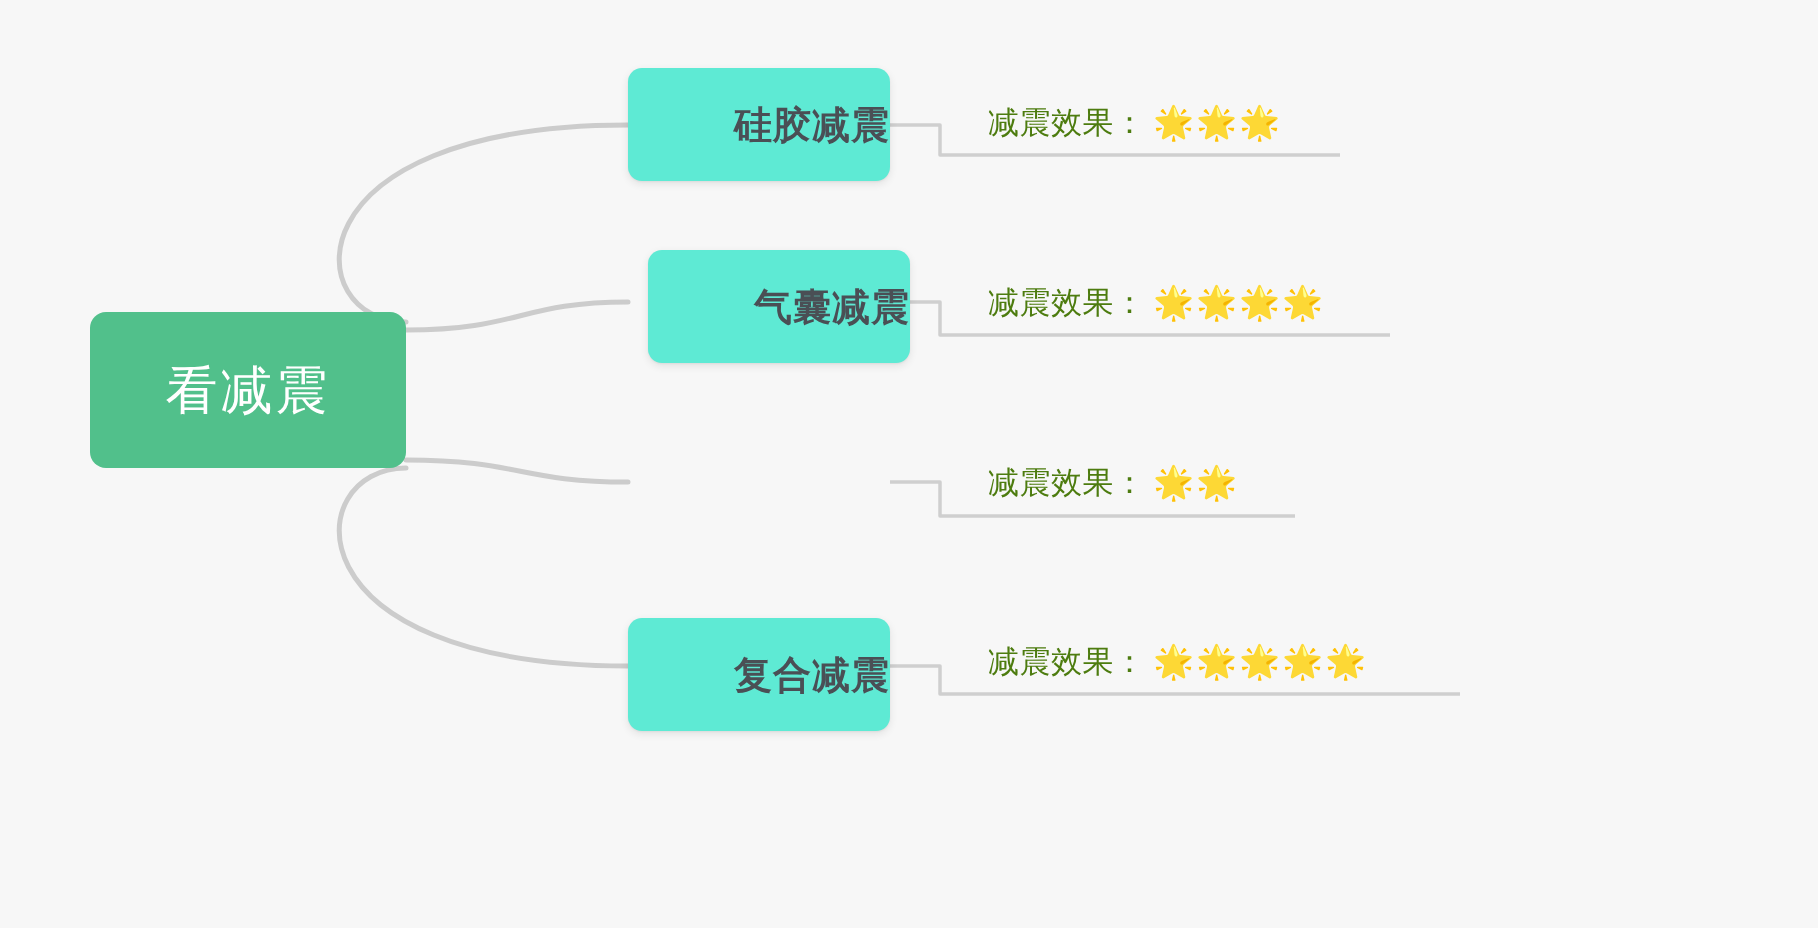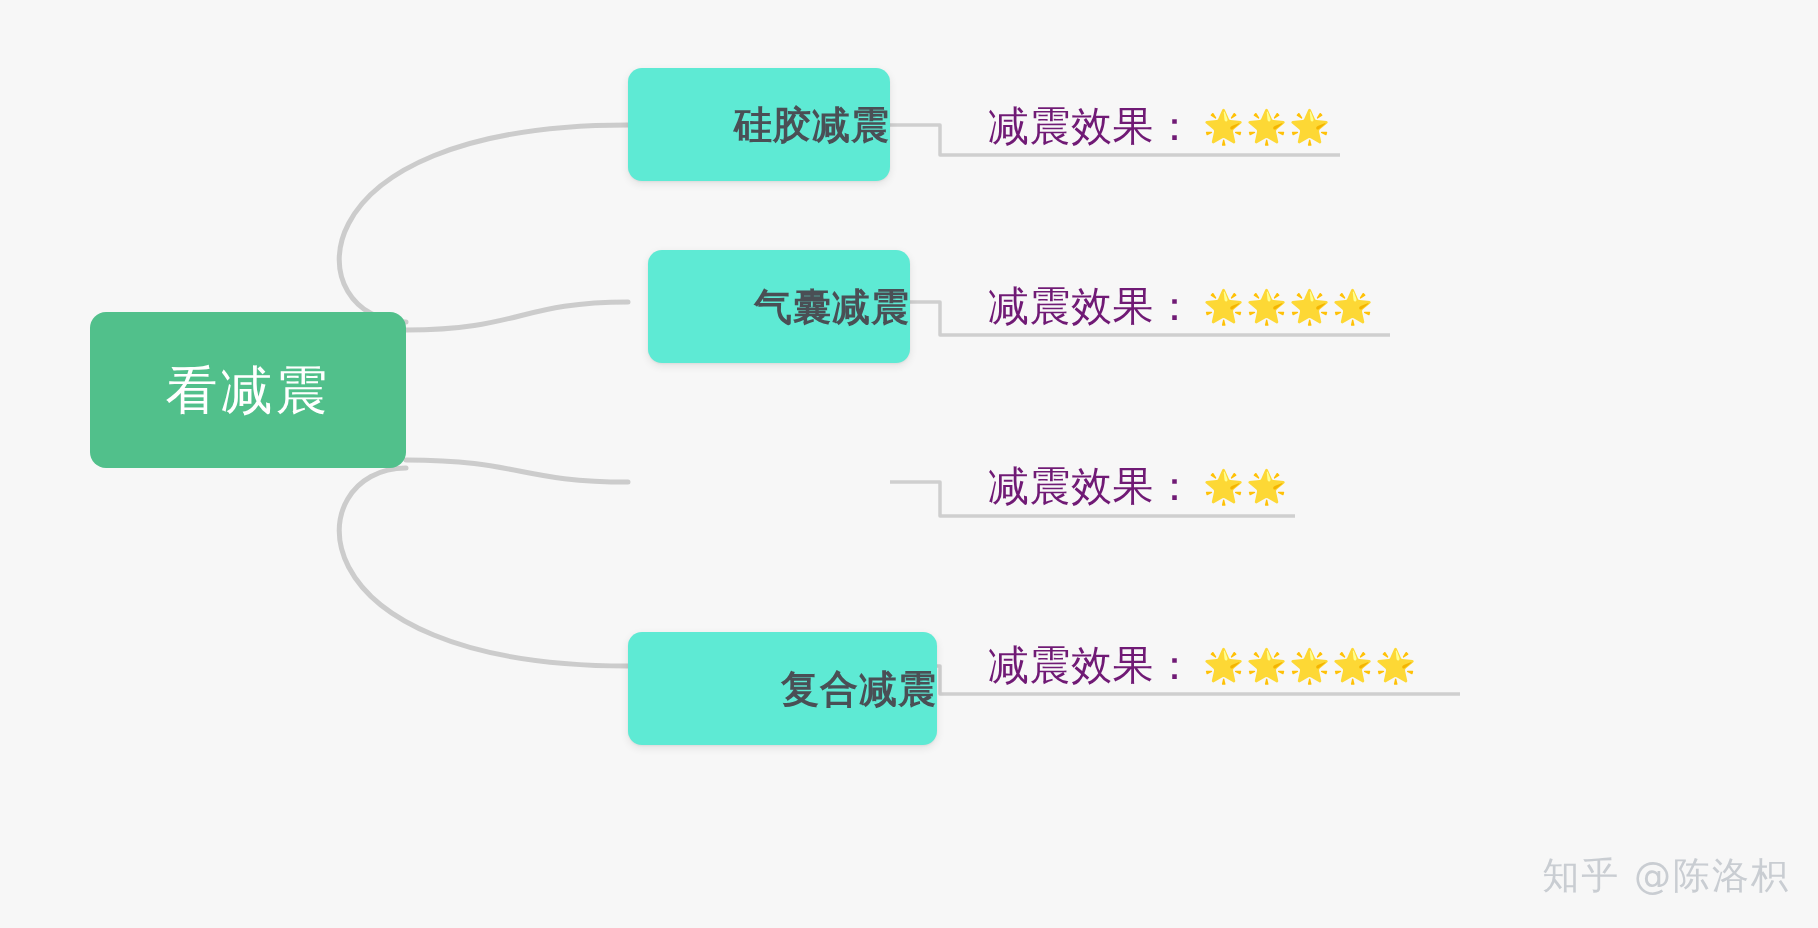--- a/index.html
+++ b/index.html
@@ -70,32 +70,32 @@
   .topic-label {
     color: #4a4f55;
     font-size: 38px;
     line-height: 1;
     letter-spacing: 1px;
     white-space: nowrap;
   }
   .card-1 { top: 68px; }
   .card-2 { top: 250px; margin-left: 20px; }
   .card-3 { top: 430px; }
-  .card-4 { top: 632px; padding-left: 47px; }
+  .card-4 { top: 618px; }
 
   
   .leaf {
     position: absolute;
     display: flex;
     align-items: center;
     white-space: nowrap;
   }
   .leaf-text {
-    color: #701a75;
-    font-size: 41px;
+    color: #4d7c0f;
+    font-size: 31px;
     line-height: 1;
     letter-spacing: 0.5px;
   }
   .stars {
     margin-left: 8px;
     font-size: 33px;
     line-height: 1;
     letter-spacing: 2px;
   }
   .leaf-1 { left: 988px; top: 106px; }
@@ -161,15 +161,14 @@
   </div>
   <div class="leaf leaf-3">
     <span class="leaf-text">减震效果：</span>
     <span class="stars">🌟🌟</span>
   </div>
   <div class="leaf leaf-4">
     <span class="leaf-text">减震效果：</span>
     <span class="stars">🌟🌟🌟🌟🌟</span>
   </div>
 
-  <div class="watermark">知乎 @陈洛枳</div>
 
 </div>
 
 </body></html>

